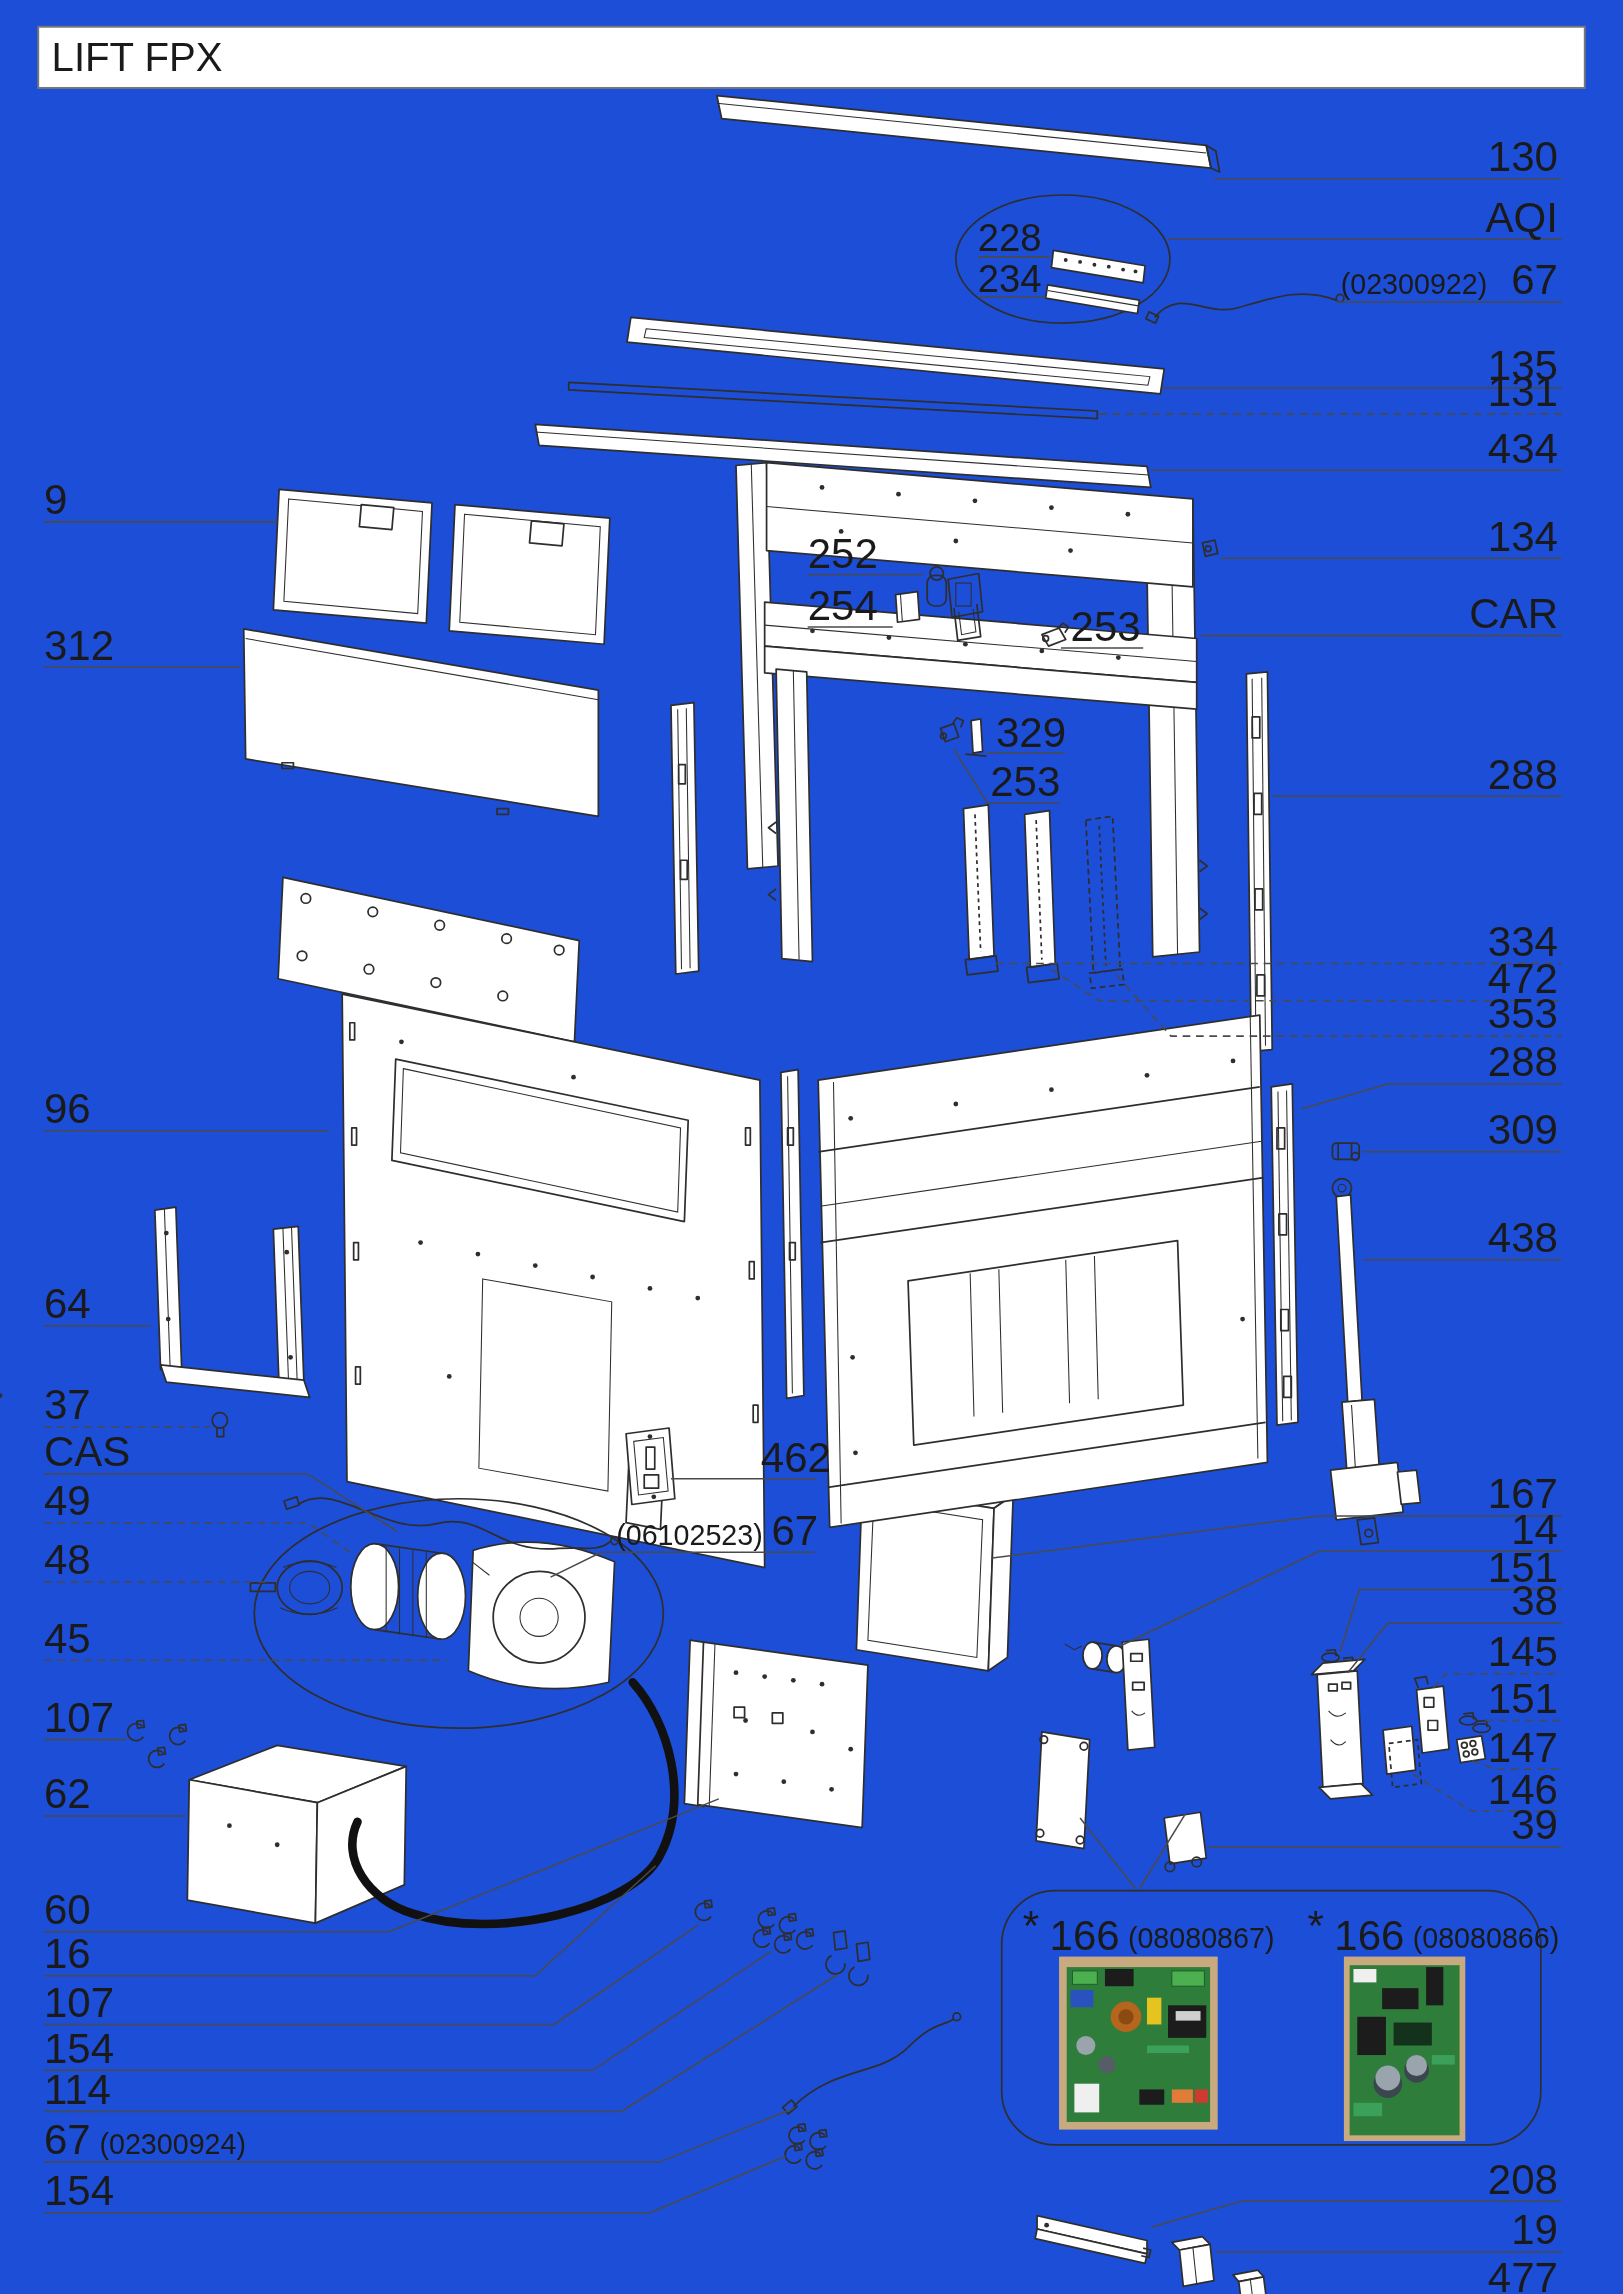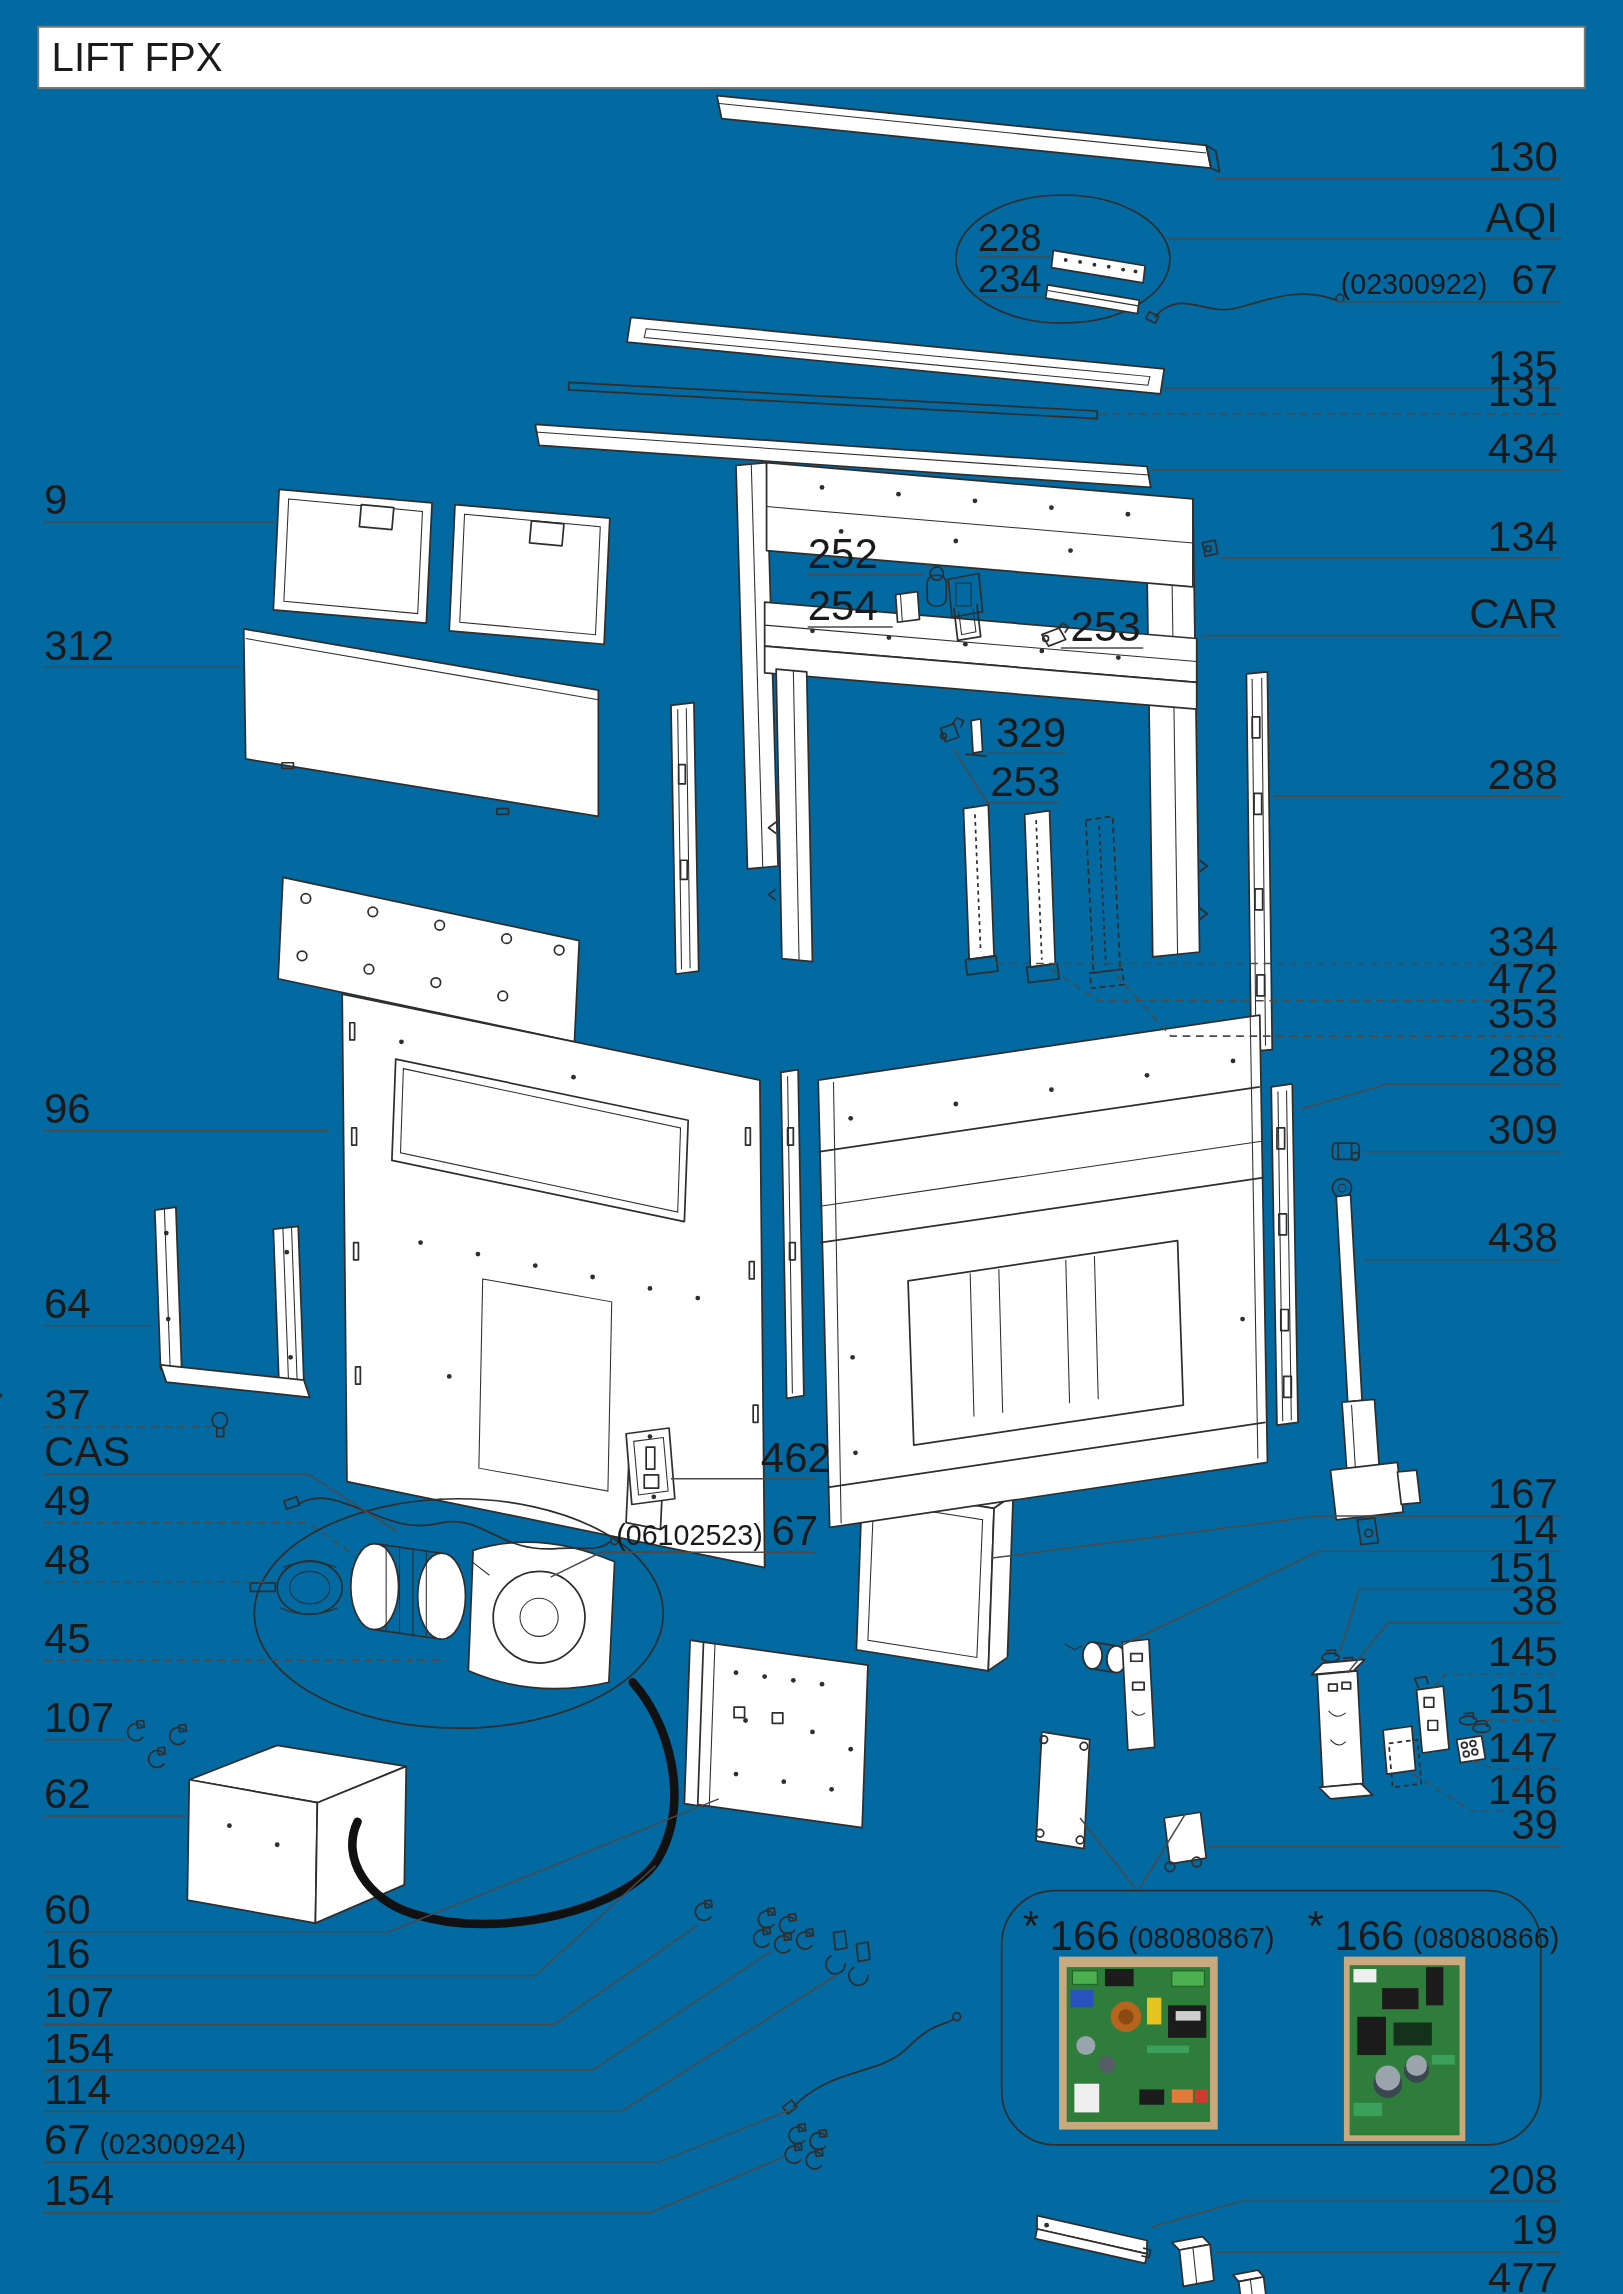--- a/index.html
+++ b/index.html
@@ -1,16 +1,16 @@
 <!DOCTYPE html>
 <html><head>
 <meta charset="utf-8">
 <style>
   html,body{margin:0;padding:0;background:#fff;}
-  .page{position:relative;width:1623px;height:2294px;background:#0369a1;overflow:hidden;}
+  .page{position:relative;width:1623px;height:2294px;background:#1d4ed8;overflow:hidden;}
   svg{position:absolute;left:0;top:0;}
   text{font-family:"Liberation Sans","DejaVu Sans",sans-serif;fill:#1a1a1a;}
   .num{font-size:44px;}
   .sm{font-size:40px;}
   .code{font-size:30px;}
   .ttl{font-size:42px;}
   .r{text-anchor:end;}
   .part{stroke:#2e2e2e;stroke-width:1.8;fill:none;stroke-linejoin:round;}
   .partf{stroke:#2e2e2e;stroke-width:1.8;fill:#ffffff;stroke-linejoin:round;}
   .thin{stroke:#2e2e2e;stroke-width:1.1;fill:none;}

